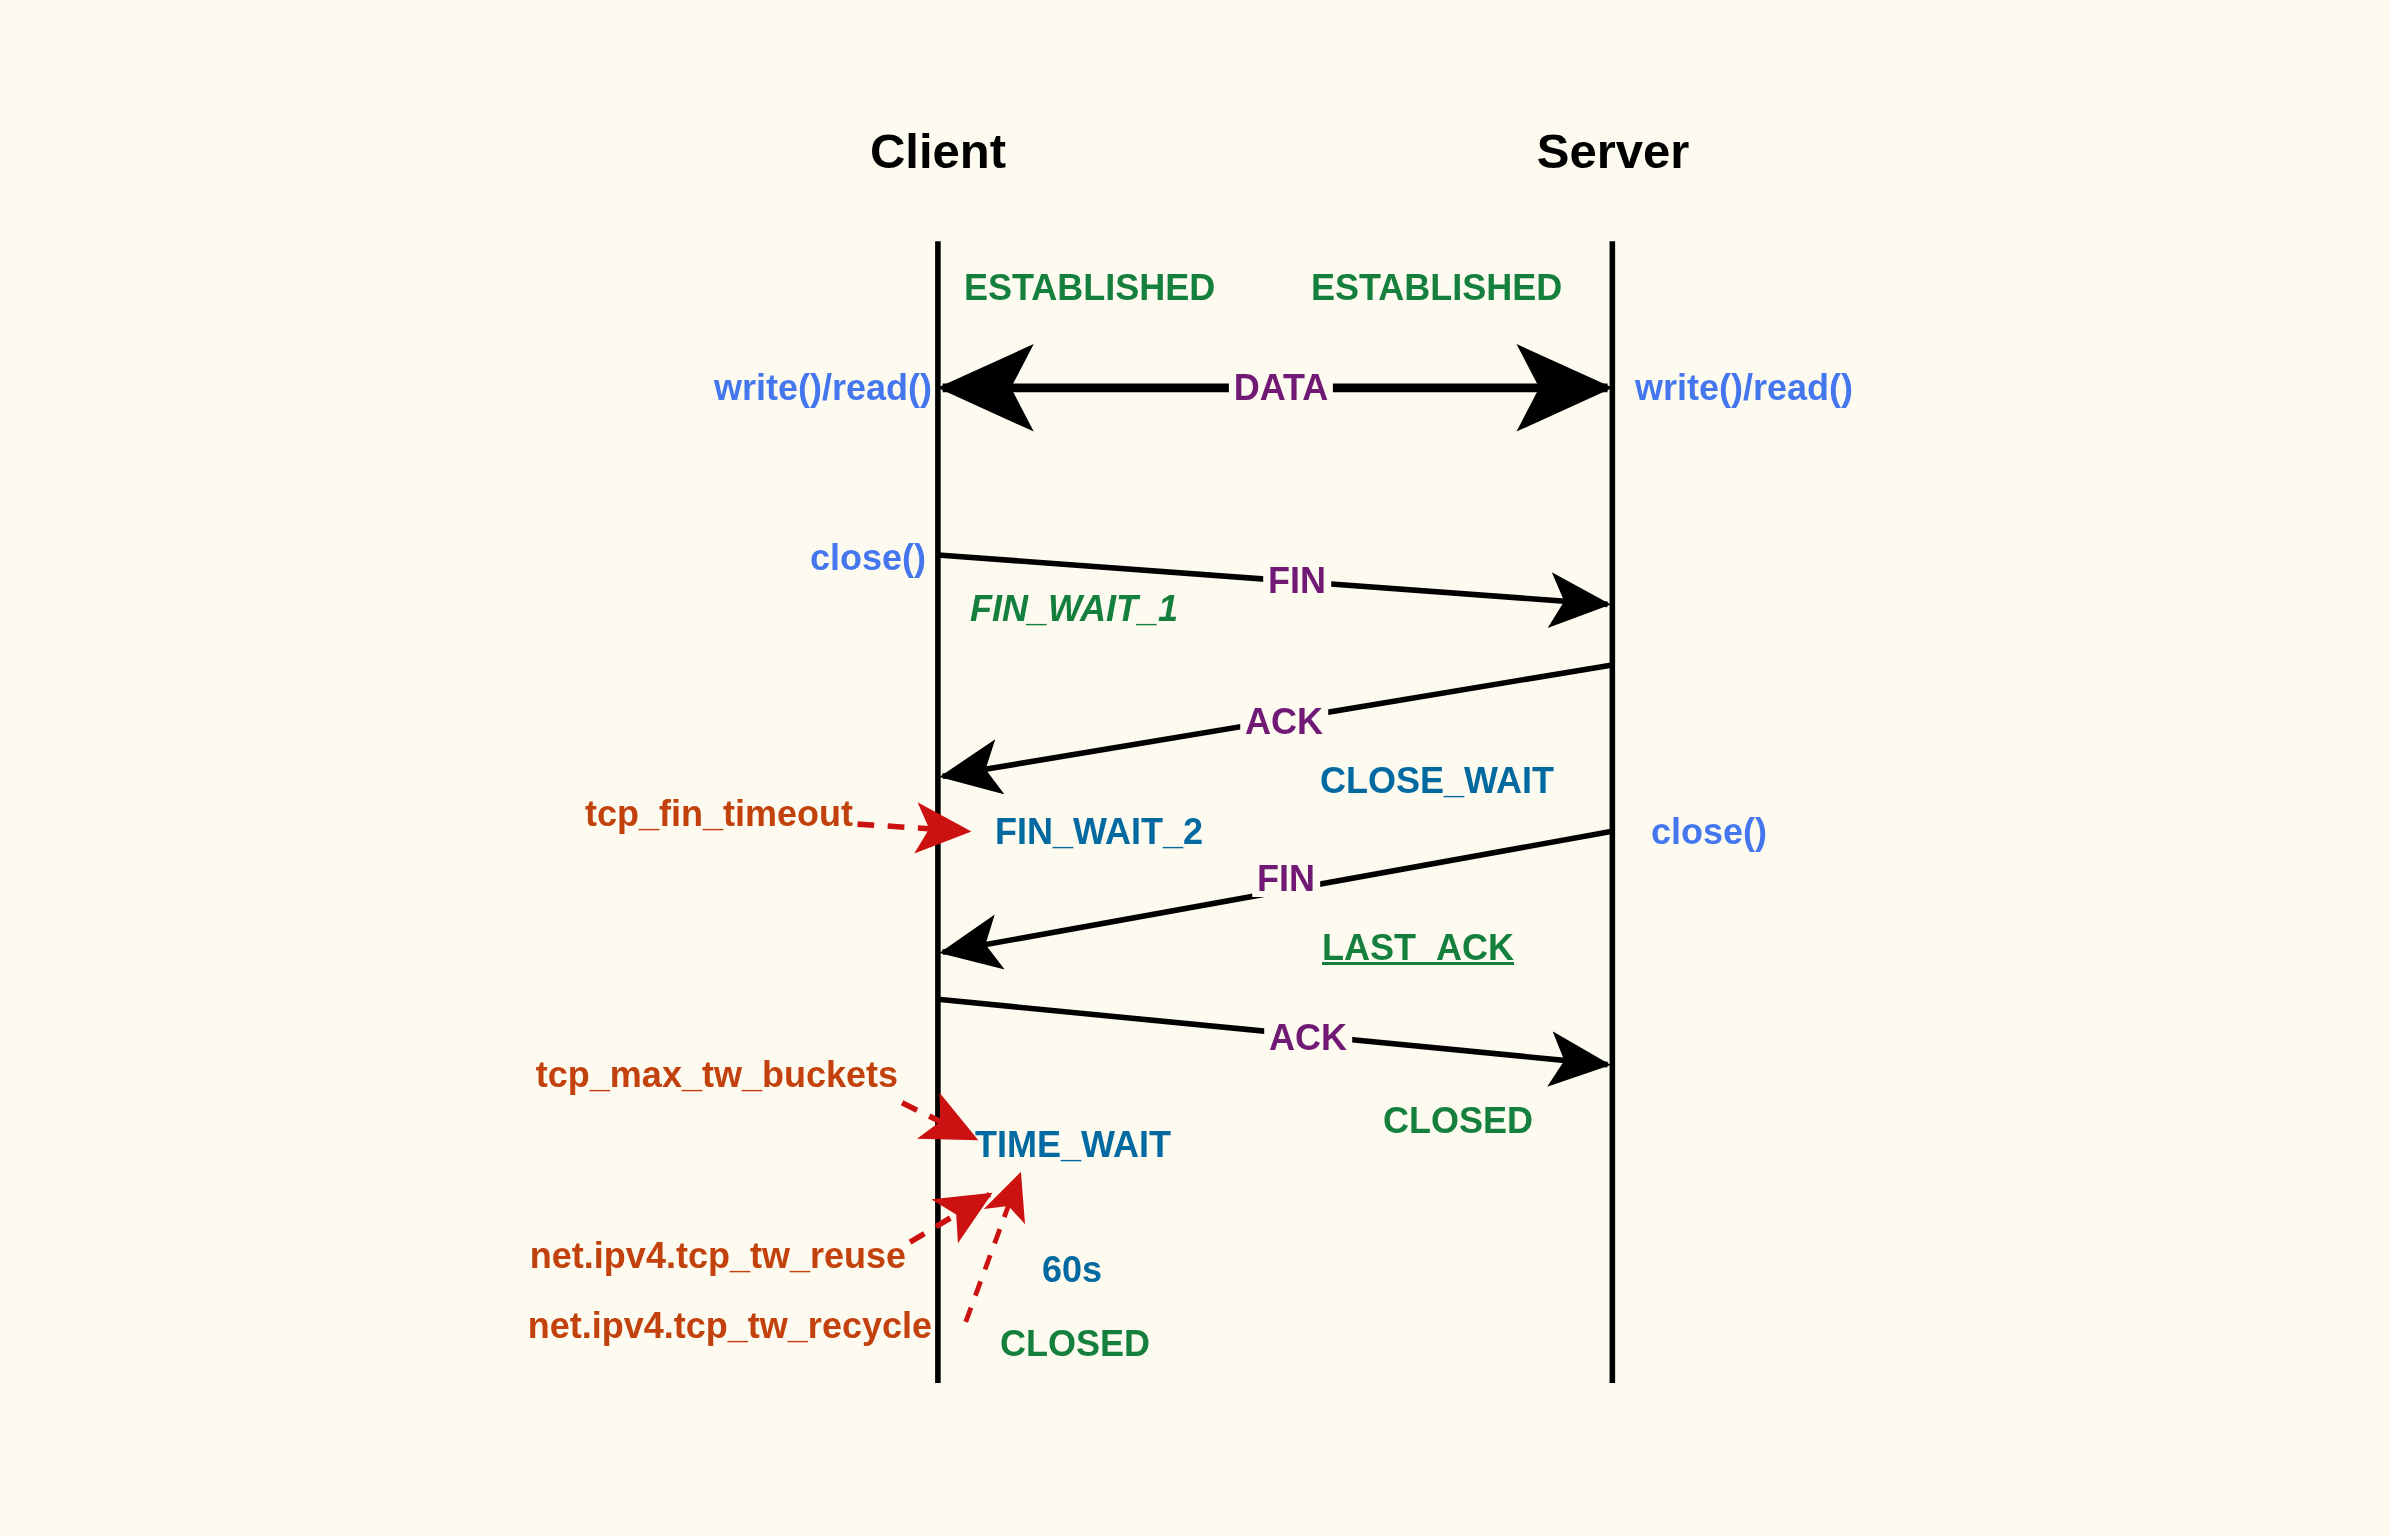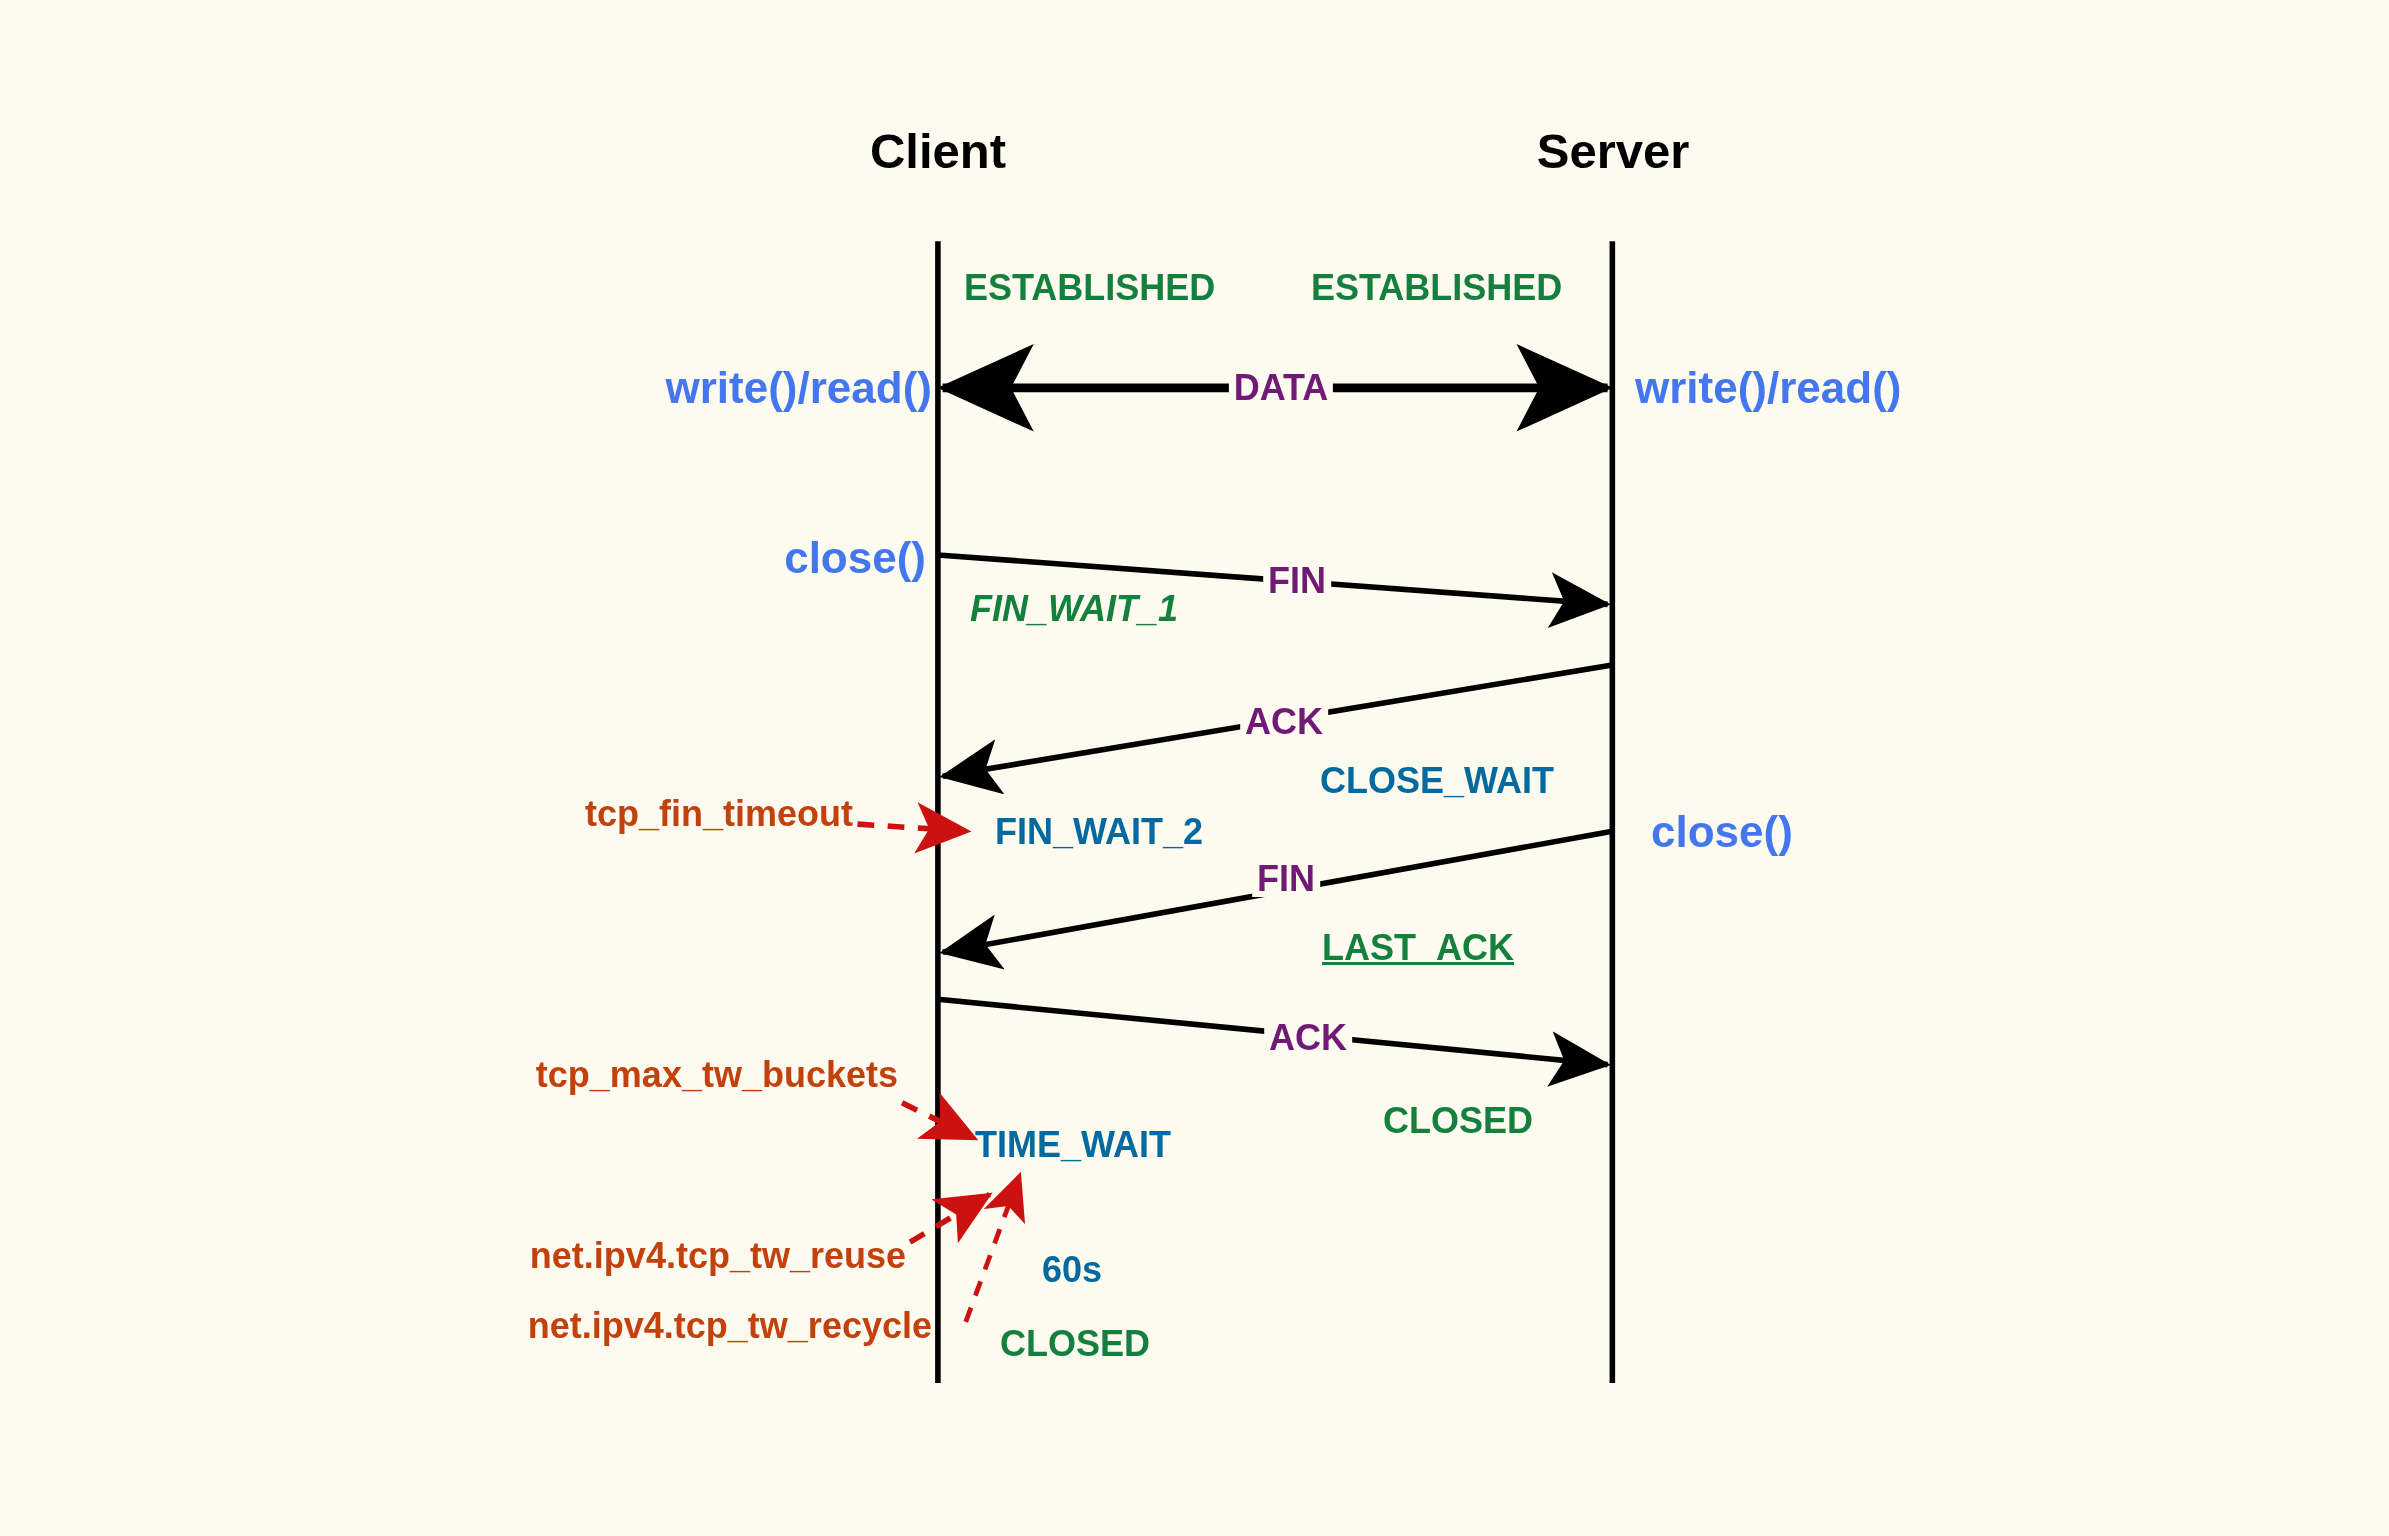--- a/index.html
+++ b/index.html
@@ -32,21 +32,21 @@
     line-height: 1;
     font-family: "Liberation Sans", sans-serif;
   }
   .actor {
     font-size: 49px;
     color: #000000;
     transform: translate(-50%, 0);
   }
   .state-blue   { font-size: 36px; color: #15803d; }
   .state-mag    { font-size: 36px; color: #0369a1; }
-  .api-blue     { font-size: 44px; color: #4477ee; }
+  .api-blue     { font-size: 36px; color: #4477ee; }
   .msg-black    { font-size: 36px; color: #701a75; background: #fdfbef; padding: 0 4.8px; }
   .tune-red     { font-size: 36px; color: #c2410c; }
   .timer-black  { font-size: 36px; color: #0369a1; }
   .anchor-right { transform: translate(-100%, -50%); }
   .anchor-left  { transform: translate(0, -50%); }
   .anchor-mid   { transform: translate(-50%, -50%); }
 </style>
 </head>
 <body>
 

